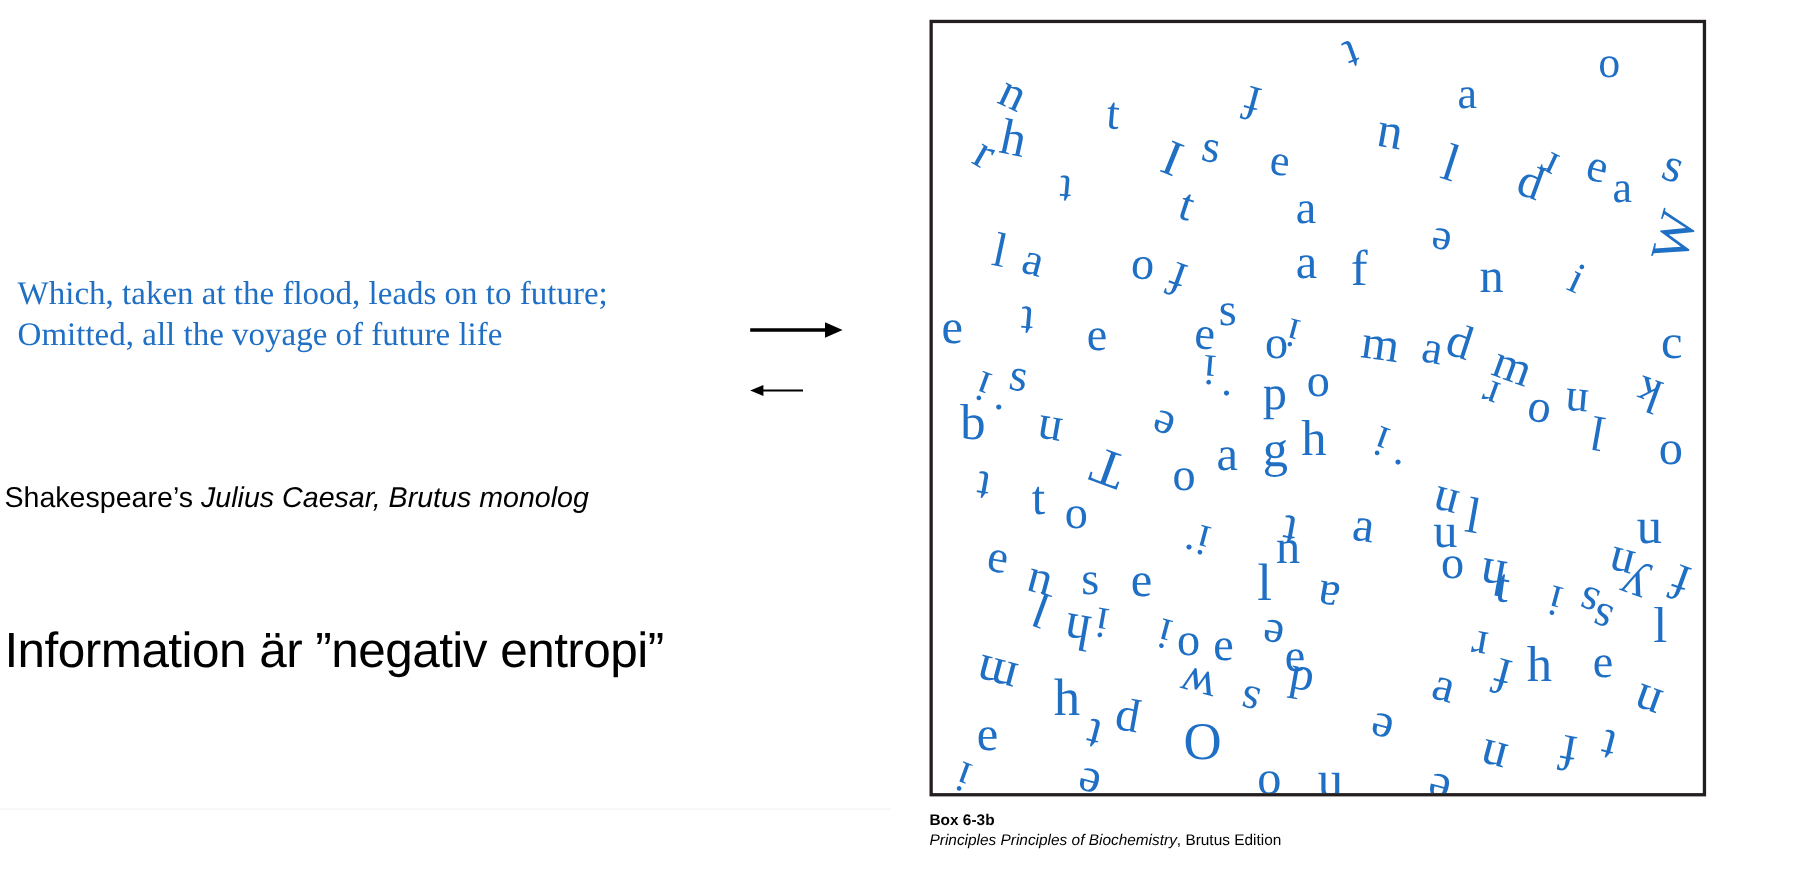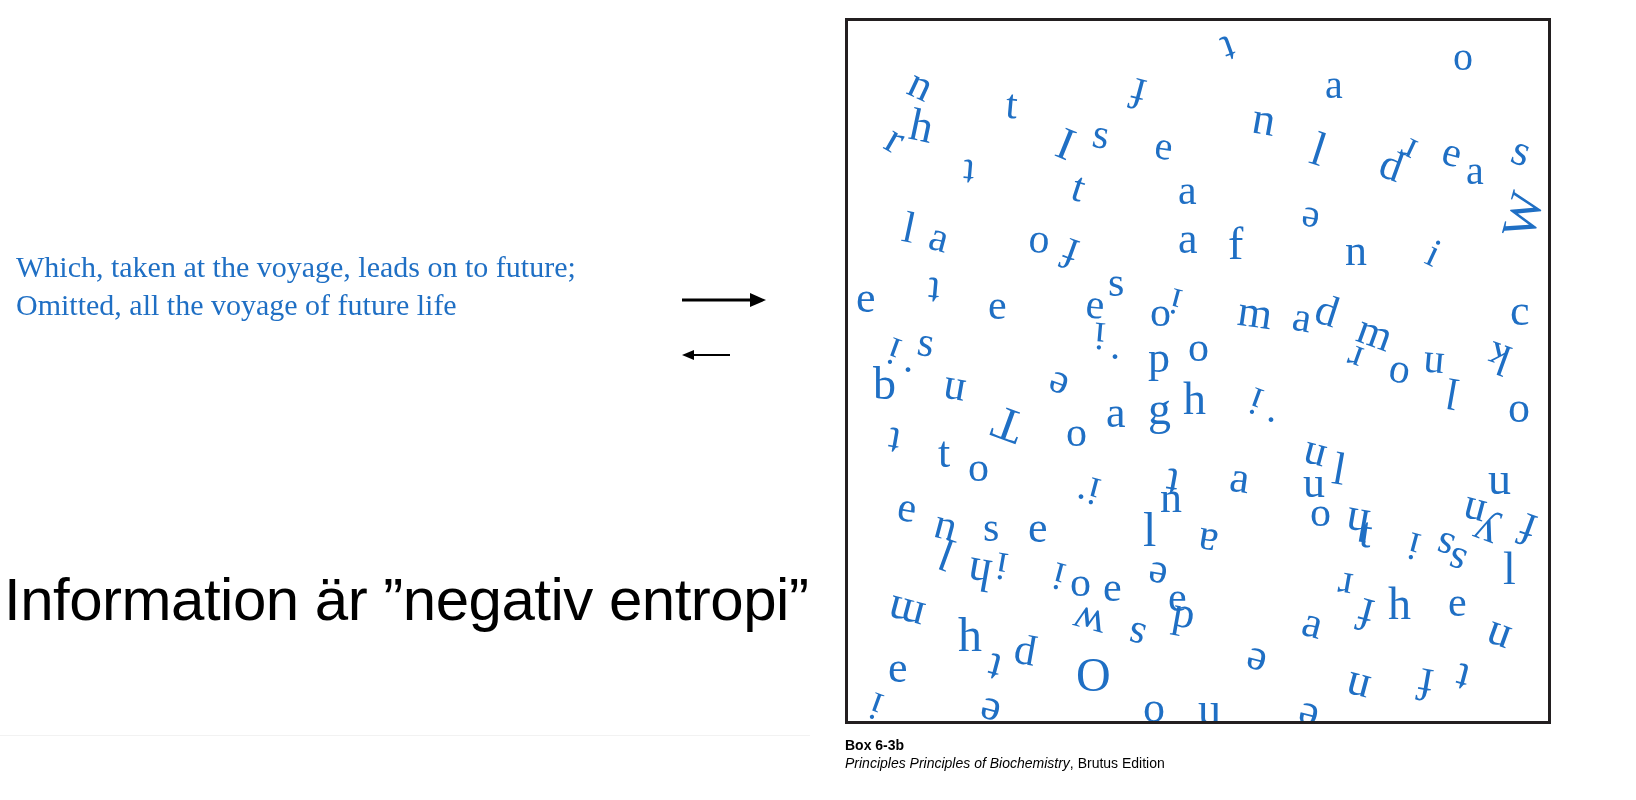--- a/index.html
+++ b/index.html
@@ -49,21 +49,21 @@
   }
   #attribution .attr-em {
     font-style: italic;
   }
 
   #headline {
     position: absolute;
     left: 4px;
     top: 565px;
     font-family: "Liberation Sans", sans-serif;
-    font-size: 60px;
+    font-size: 45px;
     color: #000000;
     white-space: nowrap;
     letter-spacing: -0.5px;
   }
 
   
   #arrow-group {
     position: absolute;
     left: 680px;
     top: 285px;
@@ -142,24 +142,25 @@
     height: 1px;
     background: #f2f2f2;
   }
 </style>
 </head>
 <body>
 
 <div id="left-column">
 
   <div id="quote-block">
-    <span class="quote-line">Which, taken at the voyage, leads on to future;</span>
+    <span class="quote-line">Which, taken at the flood, leads on to future;</span>
     <span class="quote-line">Omitted, all the voyage of future life</span>
   </div>
 
+  <div id="attribution"><span>Shakespeare’s </span><span class="attr-em">Julius Caesar, Brutus monolog</span></div>
 
   <div id="headline">Information är ”negativ entropi”</div>
 
   <div id="slide-edge"></div>
 </div>
 
 <div id="arrow-group">
   <svg id="arrow-forward" width="90" height="30" viewBox="0 0 90 30">
     <line x1="2" y1="15" x2="74" y2="15" stroke="#000000" stroke-width="3"></line>
     <polygon points="86,15 70,8 70,22" fill="#000000"></polygon>

